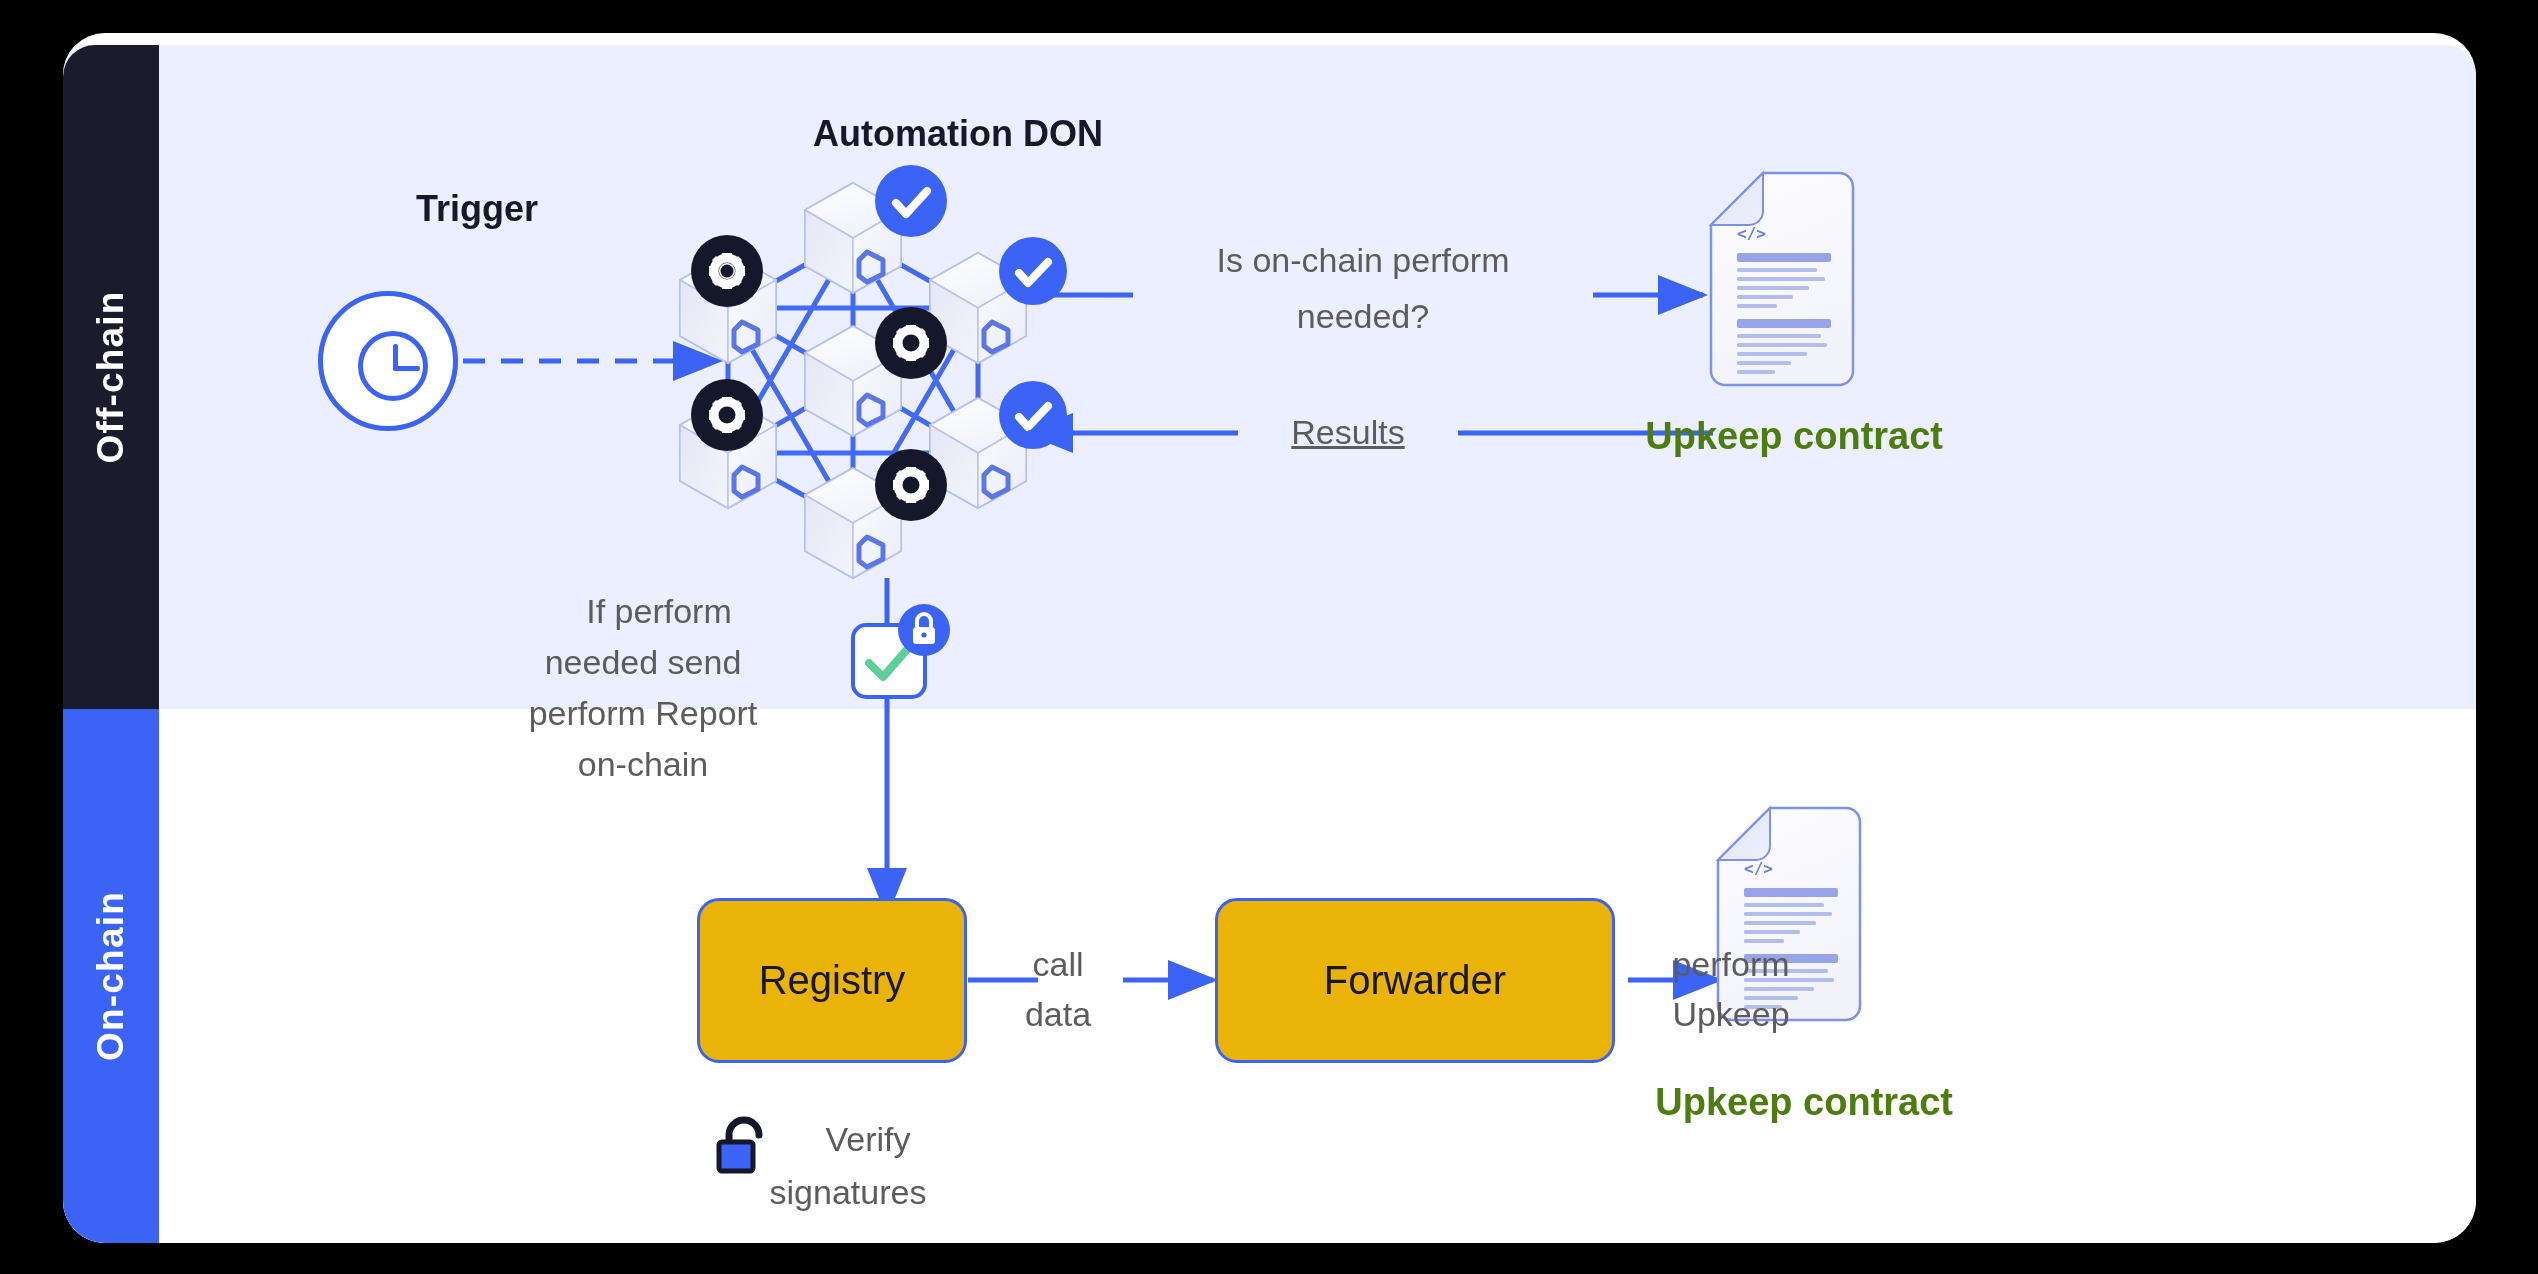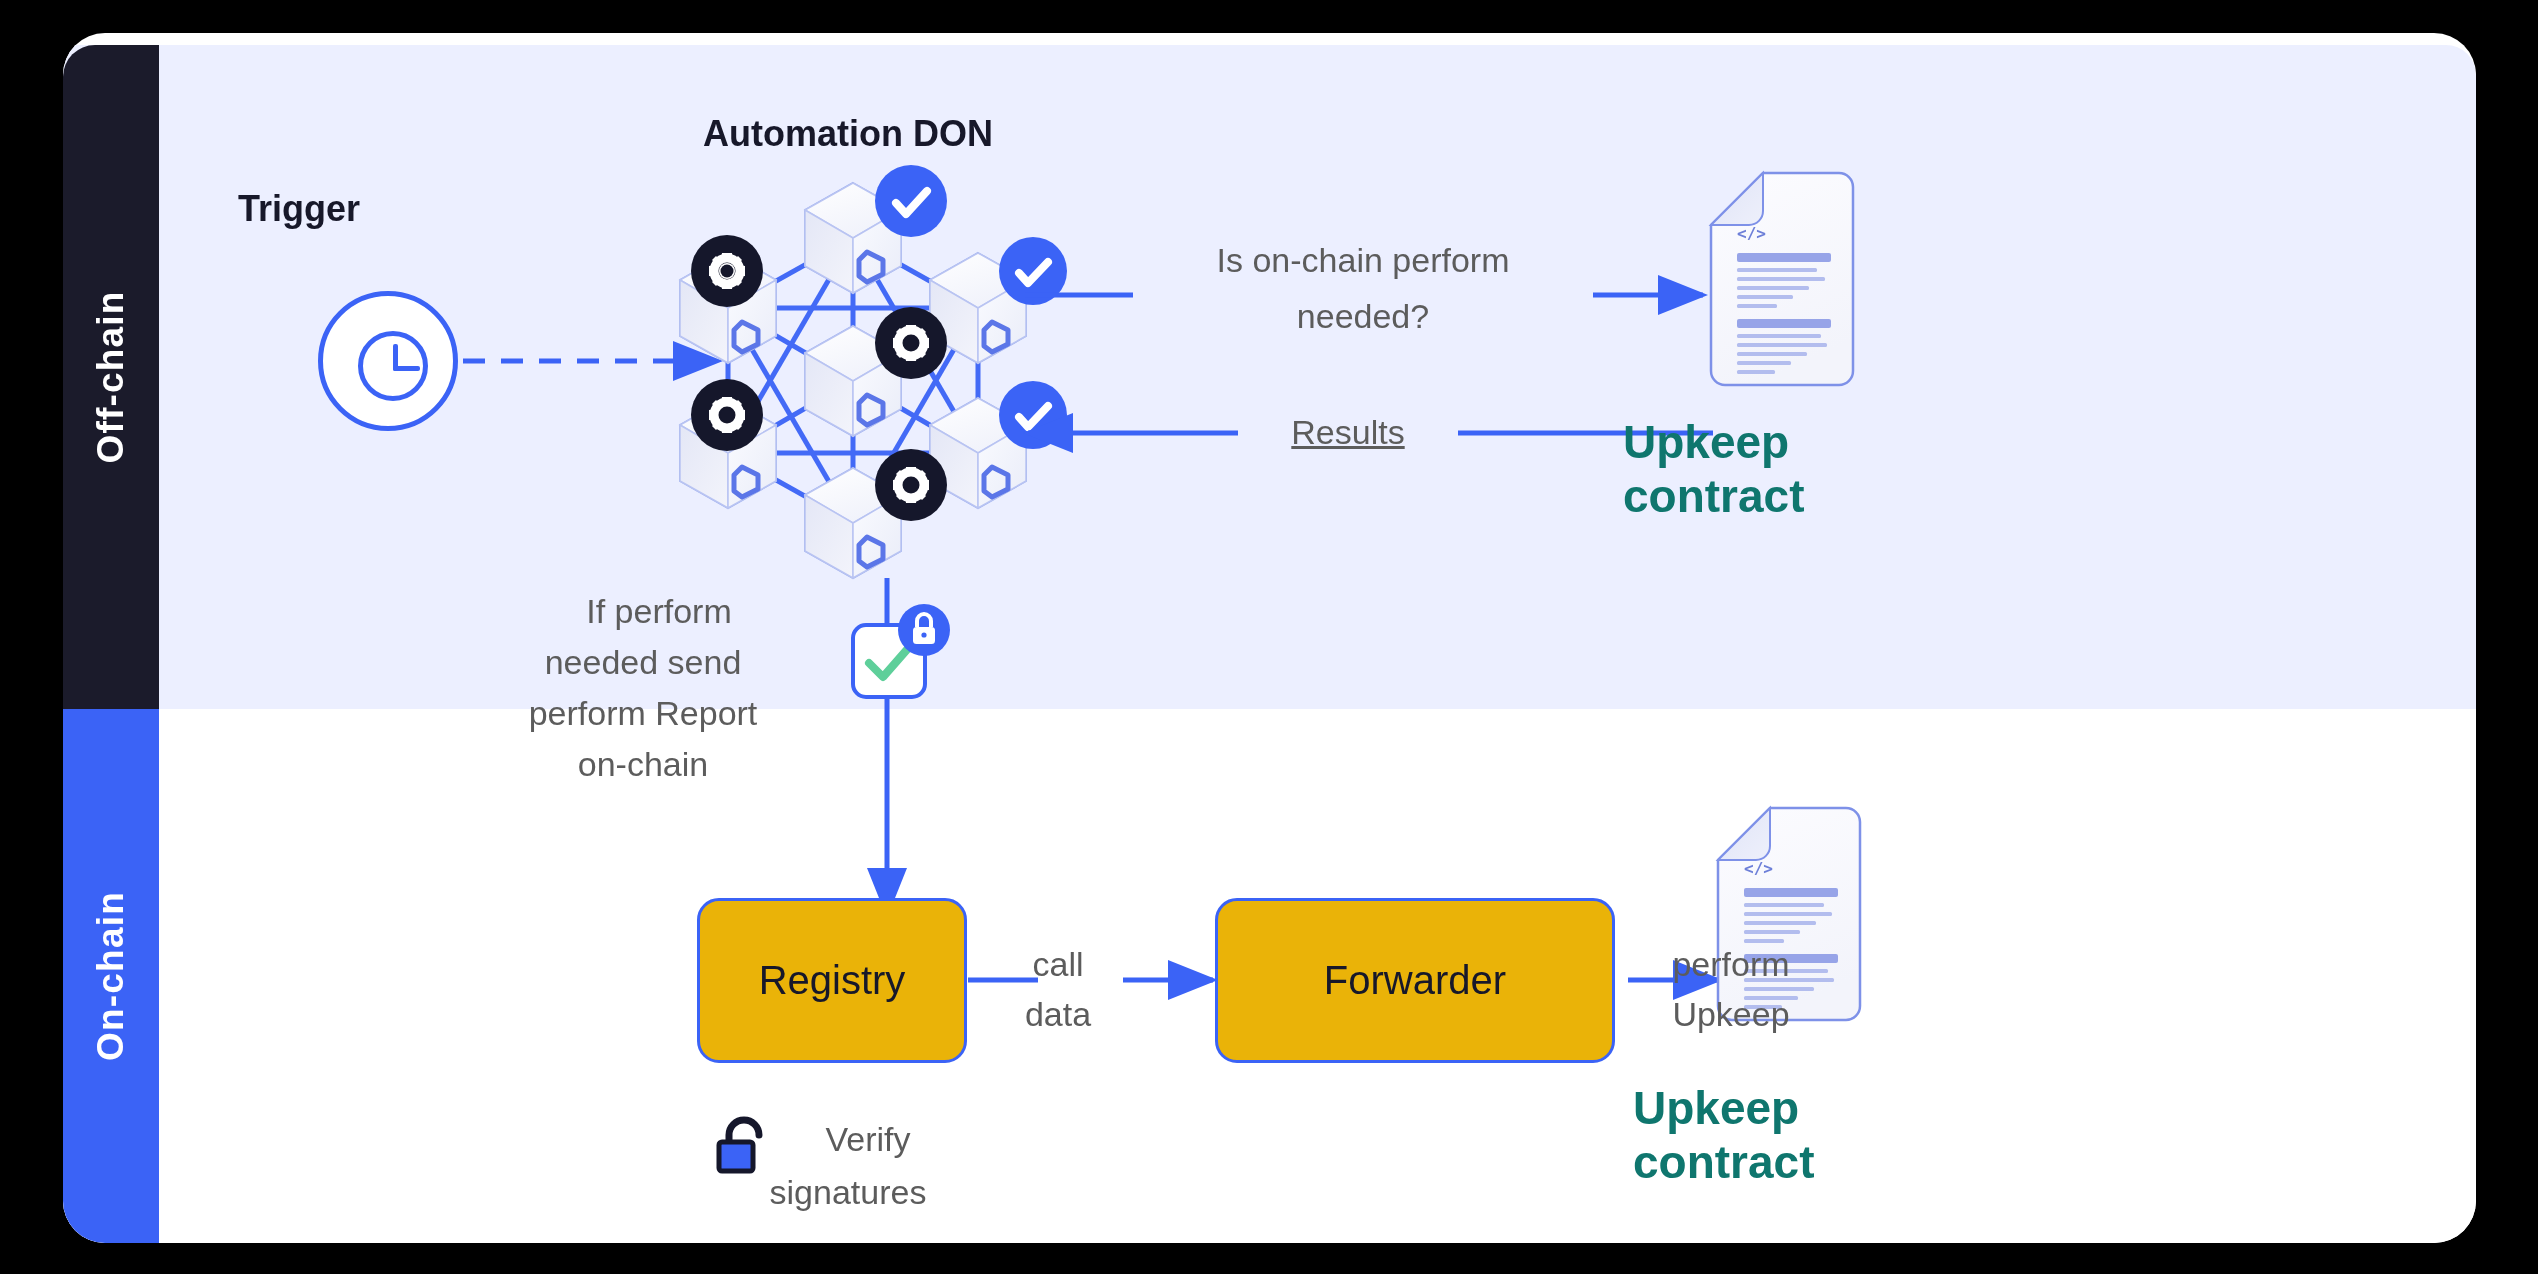--- a/index.html
+++ b/index.html
@@ -39,22 +39,22 @@
     left:0px;top:12px;height:664px;background:#1b1b2b;
     border-top-left-radius:32px;
   }
   .side-on{
     left:0px;top:676px;height:534px;background:#3b63f6;
     border-bottom-left-radius:32px;
   }
 
   
   .lbl{position:absolute;color:#5c5c5c;font-size:34px;line-height:1.28;text-align:center;}
-  .lbl-bold{position:absolute;color:#0f766e;font-weight:700;font-size:46px;text-align:left;}
-  .lbl-title{position:absolute;color:#17182a;font-weight:700;font-size:36px;text-align:left;}
+  .lbl-bold{position:absolute;color:#4d7c0f;font-weight:700;font-size:38px;text-align:right;}
+  .lbl-title{position:absolute;color:#17182a;font-weight:700;font-size:36px;text-align:right;}
 
   
   .trigger-circle{
     position:absolute;left:255px;top:258px;width:140px;height:140px;
     border:5px solid #3b63f6;border-radius:50%;background:#ffffff;
     box-sizing:border-box;
   }
   .trigger-inner{
     position:absolute;left:35px;top:35px;width:70px;height:70px;
     border:5px solid #3b63f6;border-radius:50%;box-sizing:border-box;

